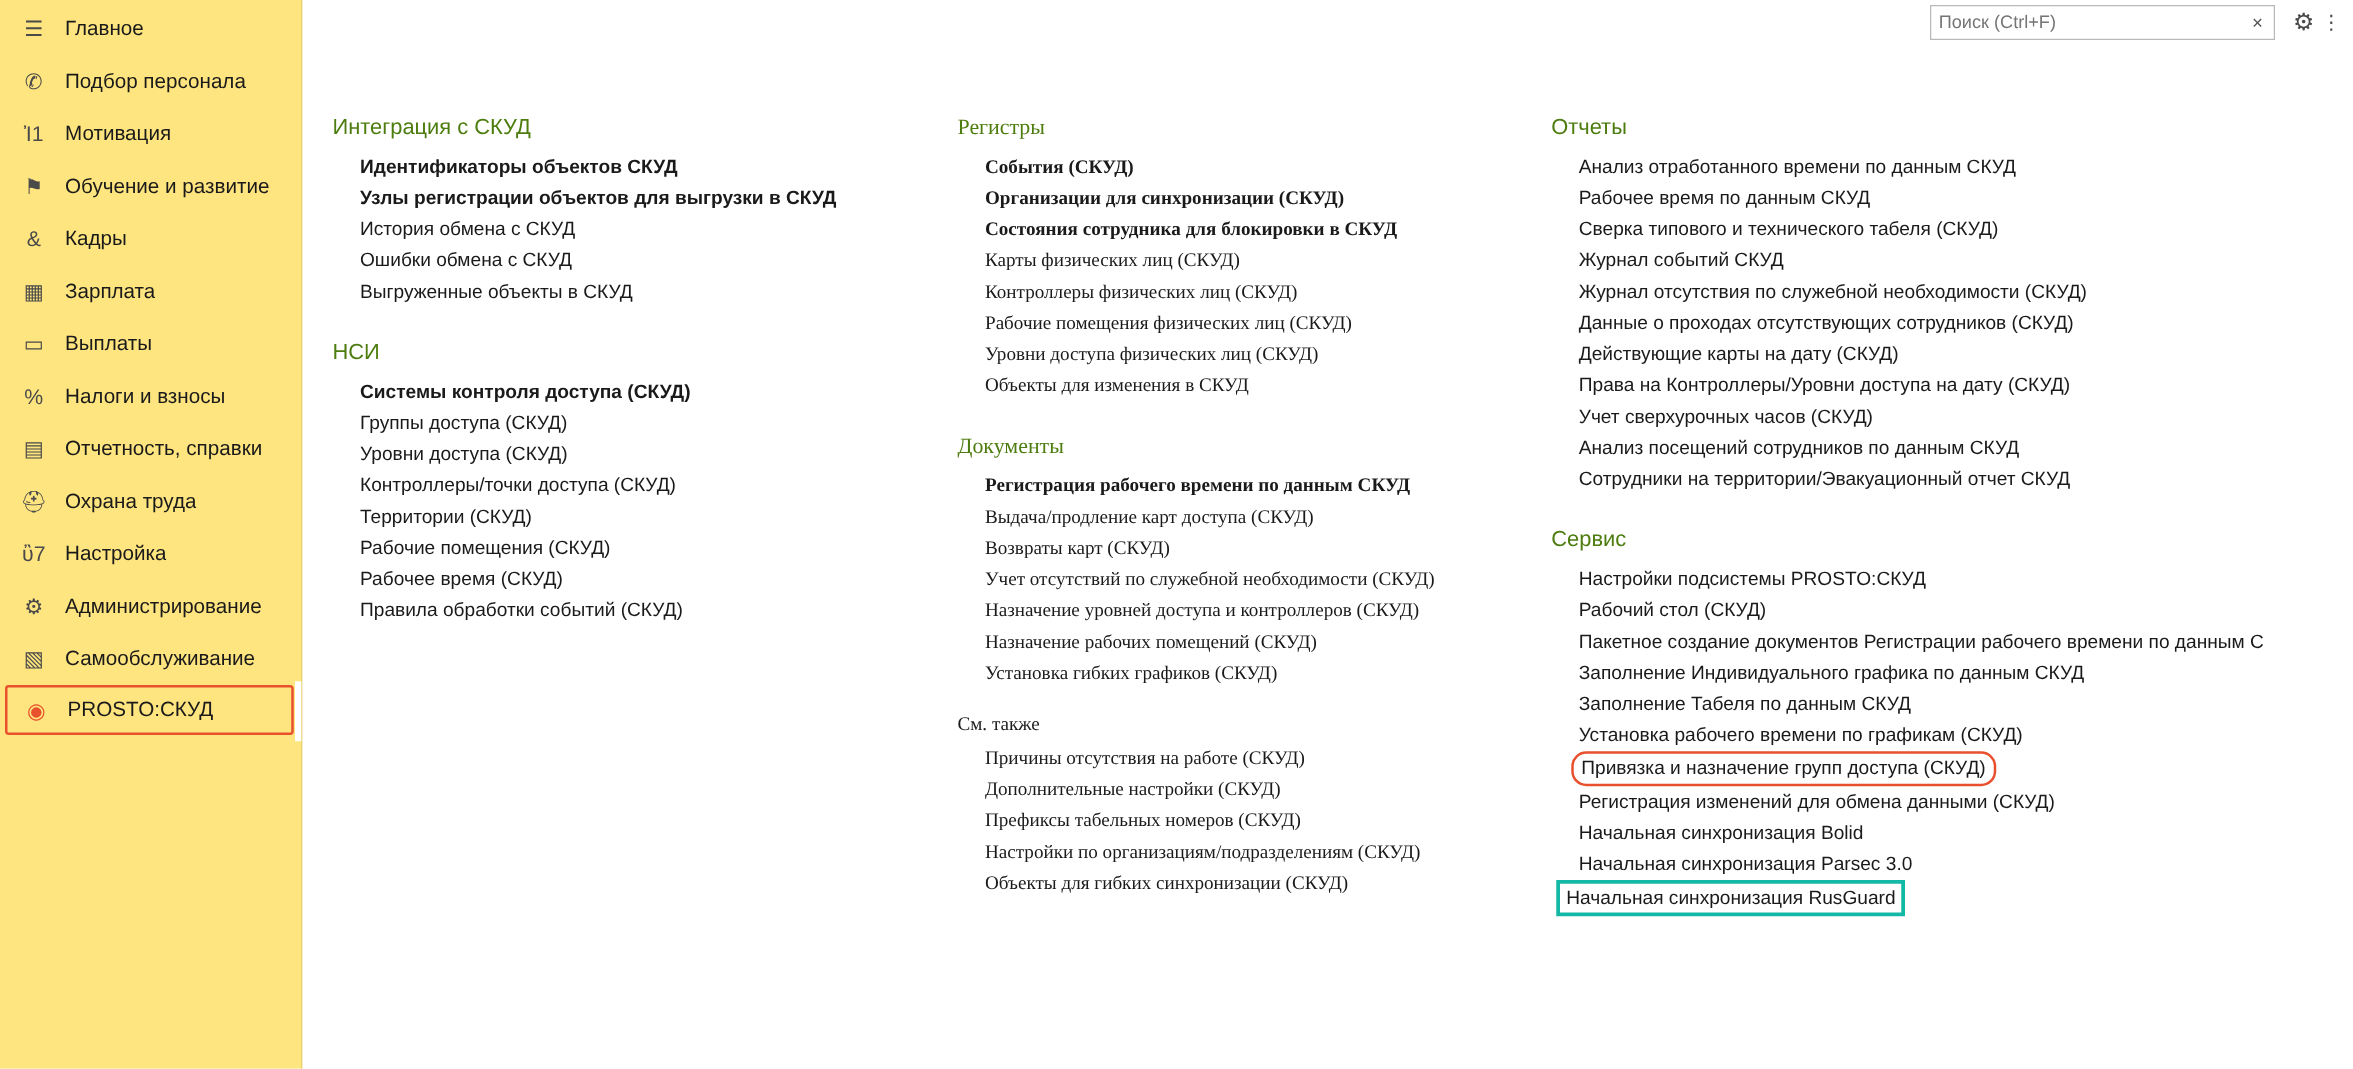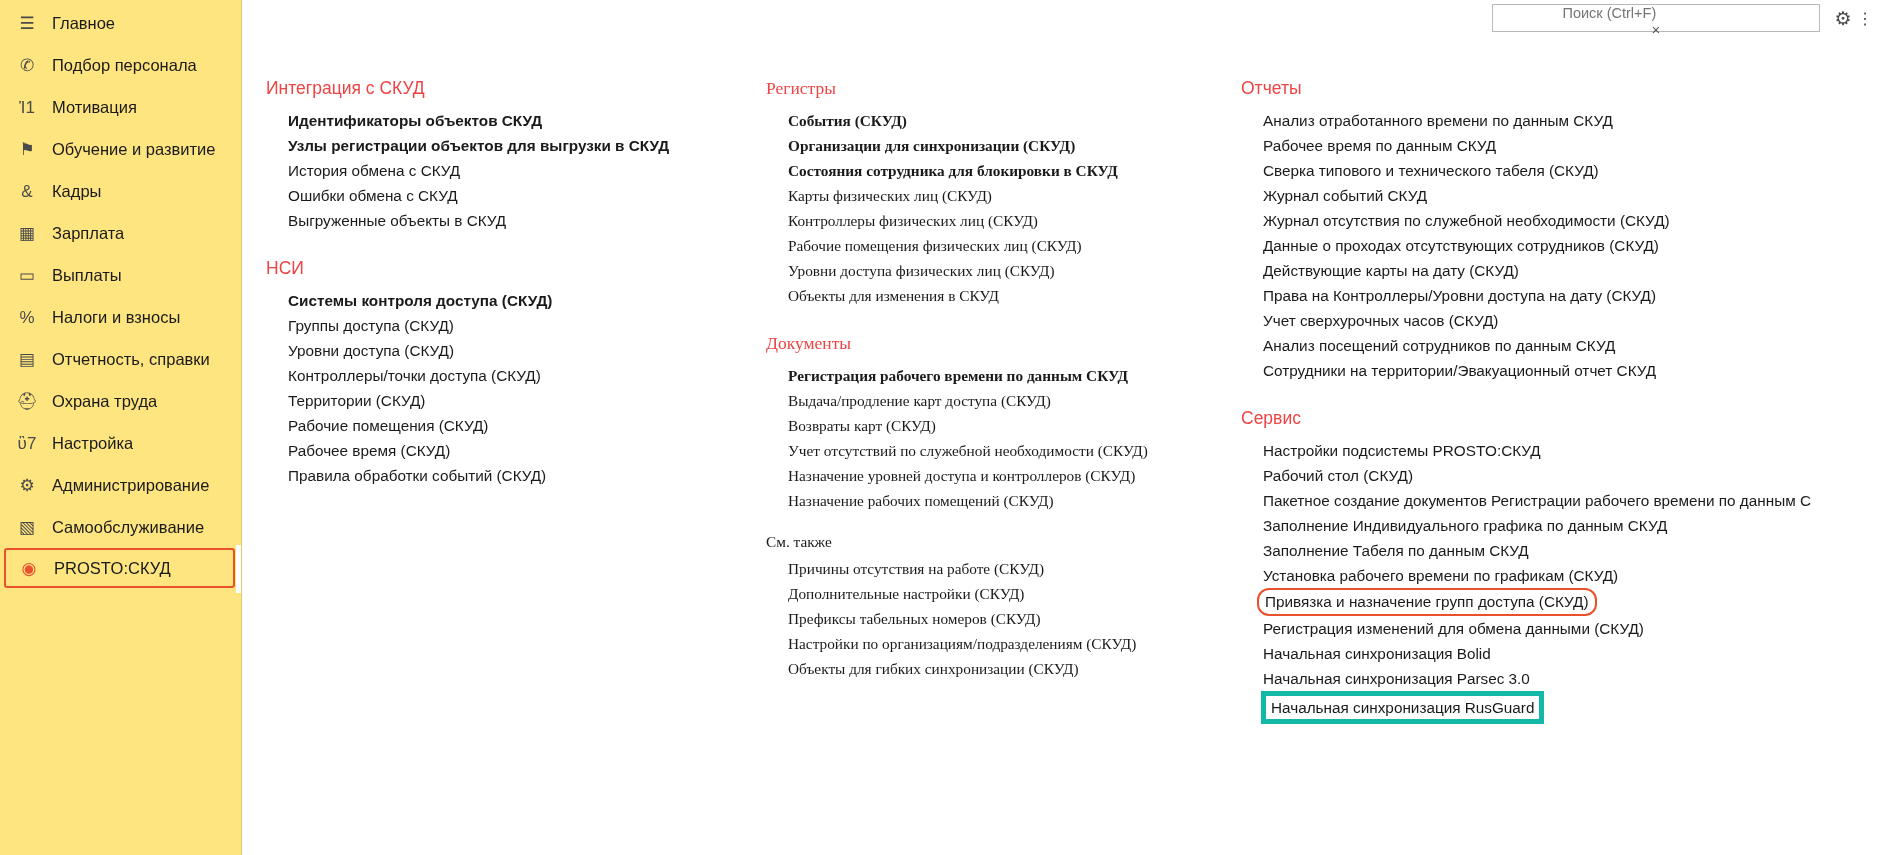--- a/index.html
+++ b/index.html
@@ -84,27 +84,25 @@
     position: absolute;
     top: 0;
     right: 0;
     height: 36px;
     display: flex;
     align-items: center;
     padding-right: 10px;
   }
   #search-wrap {
     position: relative;
-    width: 328px;
+    width: 276px;
     height: 28px;
     border: 1px solid #b9b9b9;
     background: #ffffff;
     display: flex;
-    align-items: center;
-    flex-direction: column;
   }
   #search-input {
     border: none;
     outline: none;
     flex: 1;
     height: 26px;
     font-size: 14.5px;
     color: #9a9a9a;
     padding: 0 6px;
     background: transparent;
@@ -147,23 +145,23 @@
     left: 24px;
     right: 0;
     display: flex;
   }
   .col { }
   #col-1 { width: 500px; }
   #col-2 { width: 475px; font-family: Liberation Serif, serif; }
   #col-3 { width: 640px; }
 
   .group-title {
-    color: #ef4444;
+    color: #4d7c0f;
     font-size: 17.5px;
-    margin: 0 0 9px 0;
+    margin: 13px 0 9px 0;
     font-weight: normal;
   }
   .group { margin-bottom: 25px; }
 
   .link {
     font-size: 15.3px;
     color: #1a1a1a;
     line-height: 25px;
     padding-left: 22px;
     white-space: nowrap;
@@ -181,23 +179,23 @@
   .link.highlight-orange {
     display: inline-block;
     border: 2px solid #e8502e;
     border-radius: 12px;
     padding: 0px 6px 0px 6px;
     margin-left: 16px;
     line-height: 24px;
   }
   .link.highlight-gray {
     display: inline-block;
-    border: 5px solid #14b8a6;
+    border: 3px solid #14b8a6;
     padding: 0px 5px;
-    margin-left: 20px;
+    margin-left: 4px;
     line-height: 23px;
   }
   .row-wrap { line-height: 0; }
 </style>
 </head>
 <body>
 
 <div id="app">
 
   <div id="sidebar">
@@ -362,20 +360,23 @@
             </div>
             <div class="row-wrap">
               <div class="link">Учет отсутствий по служебной необходимости (СКУД)</div>
             </div>
             <div class="row-wrap">
               <div class="link">Назначение уровней доступа и контроллеров (СКУД)</div>
             </div>
             <div class="row-wrap">
               <div class="link">Назначение рабочих помещений (СКУД)</div>
             </div>
+            <div class="row-wrap">
+              <div class="link">Установка гибких графиков (СКУД)</div>
+            </div>
             <div class="subhead">См. также</div>
             <div class="link">Причины отсутствия на работе (СКУД)</div>
             <div class="link">Дополнительные настройки (СКУД)</div>
             <div class="link">Префиксы табельных номеров (СКУД)</div>
             <div class="link">Настройки по организациям/подразделениям (СКУД)</div>
             <div class="link">Объекты для гибких синхронизации (СКУД)</div>
           </div>
         </div>
       <div class="col" id="col-3">
           <div class="group">

